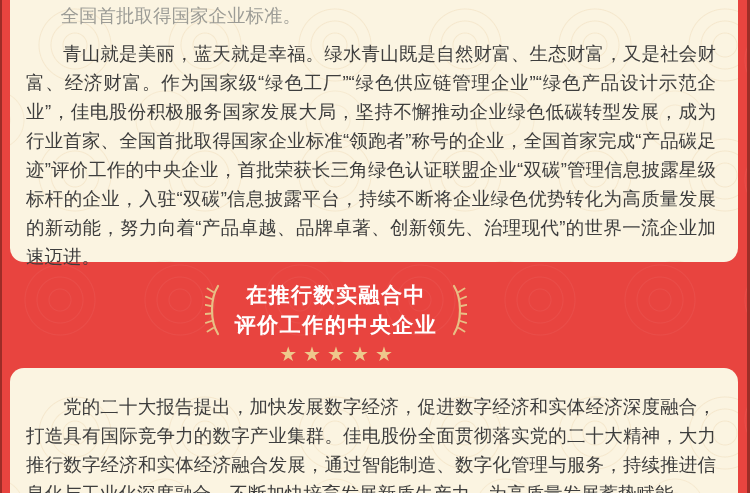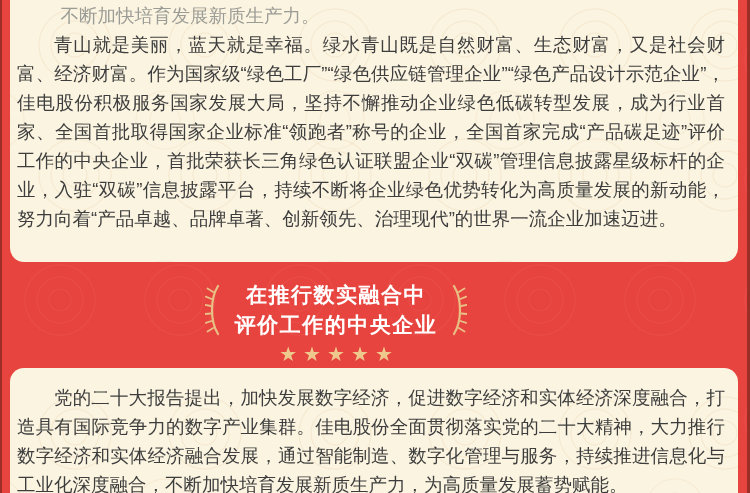--- a/index.html
+++ b/index.html
@@ -36,21 +36,21 @@
     background-position: 0 0, 70px 55px;
   }
   .card.top    { top: -20px; height: 282px; padding: 22px 12px 0 6px; }
   .card.bottom { top: 368px; height: 140px; padding: 14px 12px 0 6px; }
 
   .caption {
     margin: 0; color: #9c9c96; font-size: 18.5px; line-height: 27px;
     text-indent: 2.4em; white-space: nowrap; overflow: hidden;
   }
   .para {
-    margin: 1px; color: #3d3d3d; font-size: 18.5px; line-height: 29px;
+    margin: 10px; color: #3d3d3d; font-size: 18.5px; line-height: 29px;
     text-align: justify; text-indent: 2em;
   }
 
   .banner {
     position: absolute; top: 262px; left: 0; width: 672px; height: 106px;
     display: flex; flex-direction: column; align-items: center;
   }
   .banner-row { display: flex; align-items: center; gap: 14px; margin-top: 18px; }
   .banner-titles { text-align: center; }
   .banner-title {
@@ -63,21 +63,21 @@
     margin-top: 4px; color: #eec88c; font-size: 20px;
     letter-spacing: 6px; padding-left: 6px; line-height: 20px;
   }
 </style>
 </head>
 <body>
 
 <div class="stage">
 
   <div class="card top">
-    <p class="caption">不断加快培育发展新质生产力。</p>
+    <p class="caption">全国首批取得国家企业标准。</p>
     <p class="para">青山就是美丽，蓝天就是幸福。绿水青山既是自然财富、生态财富，又是社会财富、经济财富。作为国家级“绿色工厂”“绿色供应链管理企业”“绿色产品设计示范企业”，佳电股份积极服务国家发展大局，坚持不懈推动企业绿色低碳转型发展，成为行业首家、全国首批取得国家企业标准“领跑者”称号的企业，全国首家完成“产品碳足迹”评价工作的中央企业，首批荣获长三角绿色认证联盟企业“双碳”管理信息披露星级标杆的企业，入驻“双碳”信息披露平台，持续不断将企业绿色优势转化为高质量发展的新动能，努力向着“产品卓越、品牌卓著、创新领先、治理现代”的世界一流企业加速迈进。</p>
   </div>
 
   <div class="banner">
     <div class="banner-row">
       <span class="wheat left">
         <svg width="16" height="52" viewBox="0 0 16 52" aria-hidden="true">
           <path d="M13 2 C 5 15, 5 37, 13 50" stroke="#e8bf85" stroke-width="2.2" fill="none" stroke-linecap="round"></path>
           <path d="M8.2 8 L2.5 4.5 M6.6 15 L0.8 12.6 M5.9 22 L0.2 20.8 M5.9 29.5 L0.2 30 M6.6 37 L0.8 38.8 M8.2 44 L2.5 47.5" stroke="#e8bf85" stroke-width="1.8" fill="none" stroke-linecap="round"></path>
         </svg>

